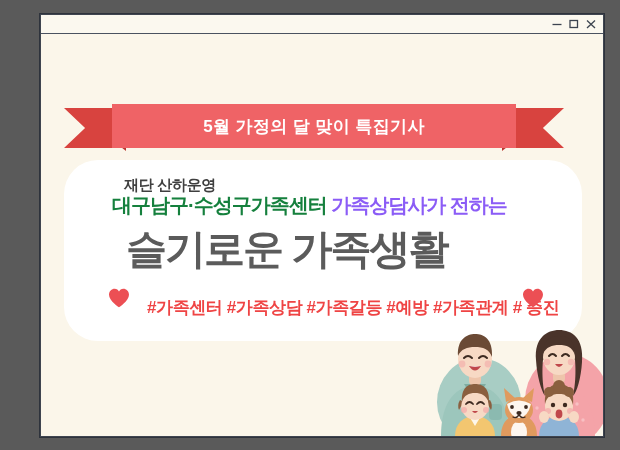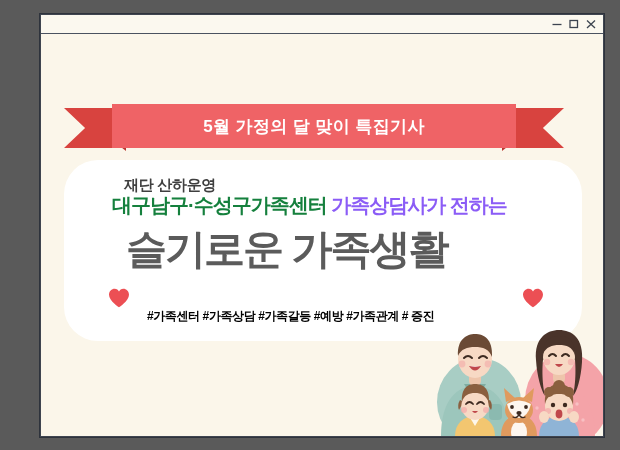--- a/index.html
+++ b/index.html
@@ -87,22 +87,22 @@
     letter-spacing:-1px; white-space:nowrap;
   }
   .line2 .dark{ color:#15803d; }
   .line2 .accent{ color:#8b5cf6; }
   .bigtitle{
     position:absolute; left:56px; top:62px;
     font-size:41px; font-weight:bold; color:#5b5b5b;
     letter-spacing:-2px; white-space:nowrap;margin-left:6px;
   }
   .tags{
-    position:absolute; left:83px; top:148px;
-    font-size:12px; font-weight:bold; color:#000000;
+    position:absolute; left:83px; top:136px;
+    font-size:17px; font-weight:bold; color:#ef4444;
     letter-spacing:-0.4px; white-space:nowrap;
   }
   .heart{ position:absolute; top:128px; width:22px; height:20px; }
   .heart.left{ left:44px; }
   .heart.right{ right:38px; }
   .heart svg{ width:100%; height:100%; display:block; }
 
   
   #family{
     position:absolute; right:0; bottom:0; width:172px; height:120px;

